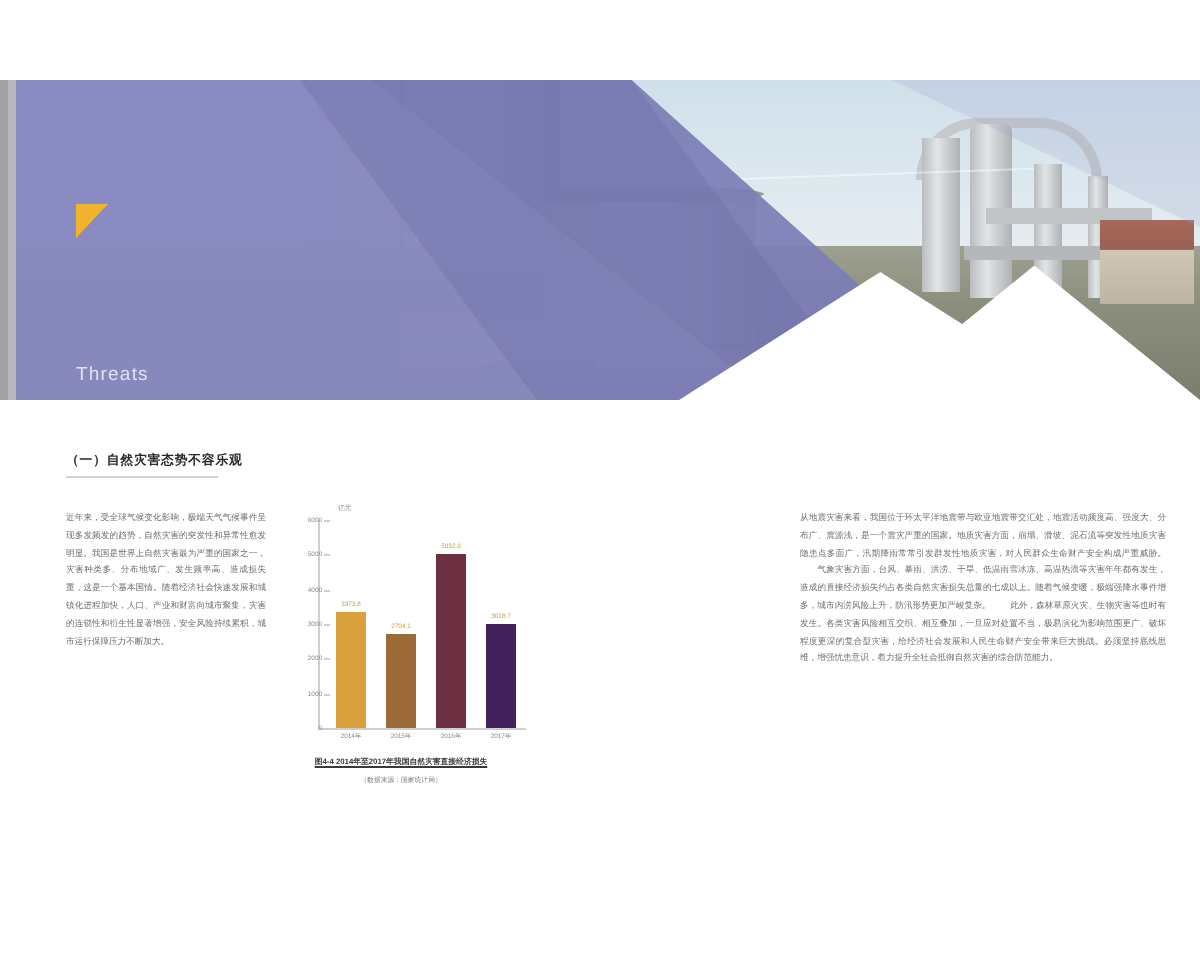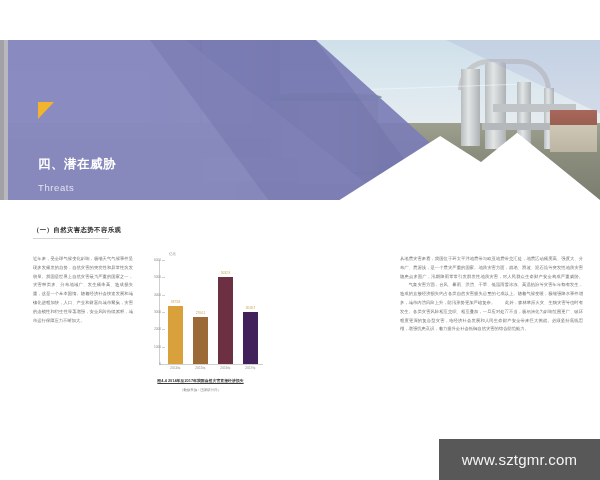--- a/index.html
+++ b/index.html
@@ -153,21 +153,20 @@
     <div class="ov">
       <div class="ov-right"></div>
       <div class="ov-main"></div>
       <div class="ov-soft"></div>
       <div class="ov-dark"></div>
       <div class="notch"></div>
       <div class="notch2"></div>
     </div>
 
     <div class="gold-tri"></div>
-    <div class="b-title">四、潜在威胁</div>
     <div class="b-sub">Threats</div>
   </div>
 
   <div class="doc">
 
     <div class="sec-head">（一）自然灾害态势不容乐观</div>
     <div class="sec-rule"></div>
 
     <div class="col col-left">近年来，受全球气候变化影响，极端天气气候事件呈现多发频发的趋势，自然灾害的突发性和异常性愈发明显。我国是世界上自然灾害最为严重的国家之一，灾害种类多、分布地域广、发生频率高、造成损失重，这是一个基本国情。随着经济社会快速发展和城镇化进程加快，人口、产业和财富向城市聚集，灾害的连锁性和衍生性显著增强，安全风险持续累积，城市运行保障压力不断加大。</div>
 
@@ -212,14 +211,13 @@
             <div class="bar-cat">2017年</div>
           </div>
         </div>
       <div class="cap1">
         <u>图4-4 2014年至2017年我国自然灾害直接经济损失</u>
       </div>
       <div class="cap2">（数据来源：国家统计局）</div>
     </div>
   </div>
 
-  <div class="wm">www.sztgmr.com</div>
 </div>
 
 </body></html>

